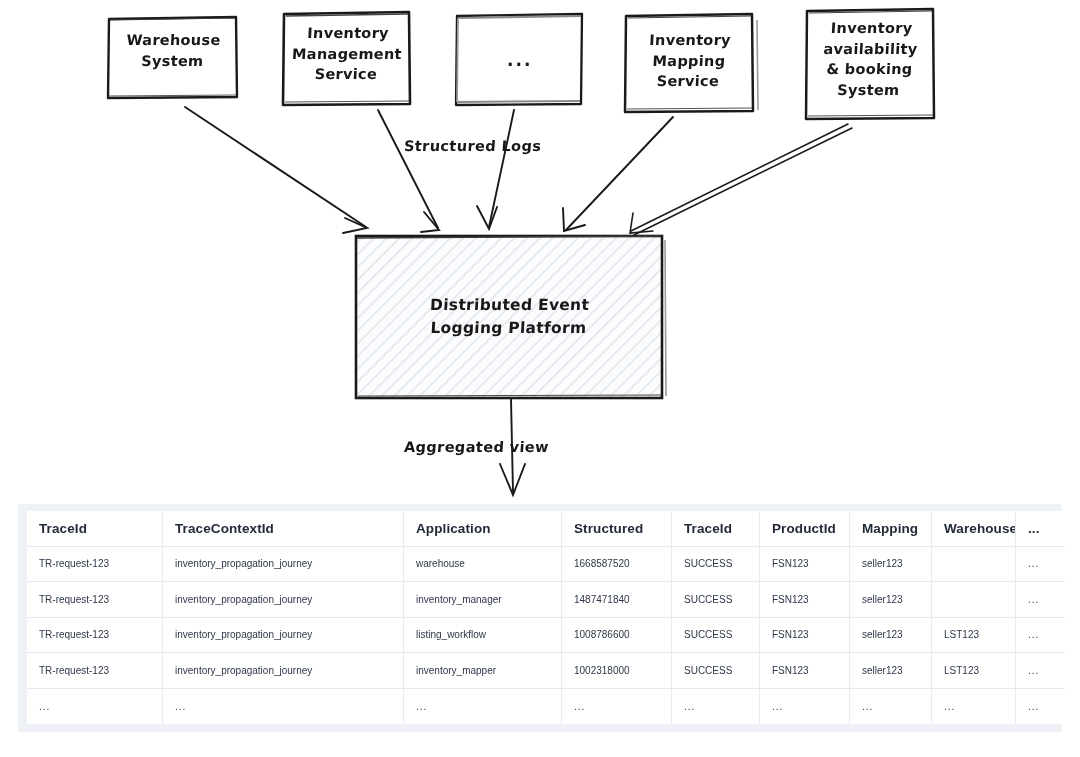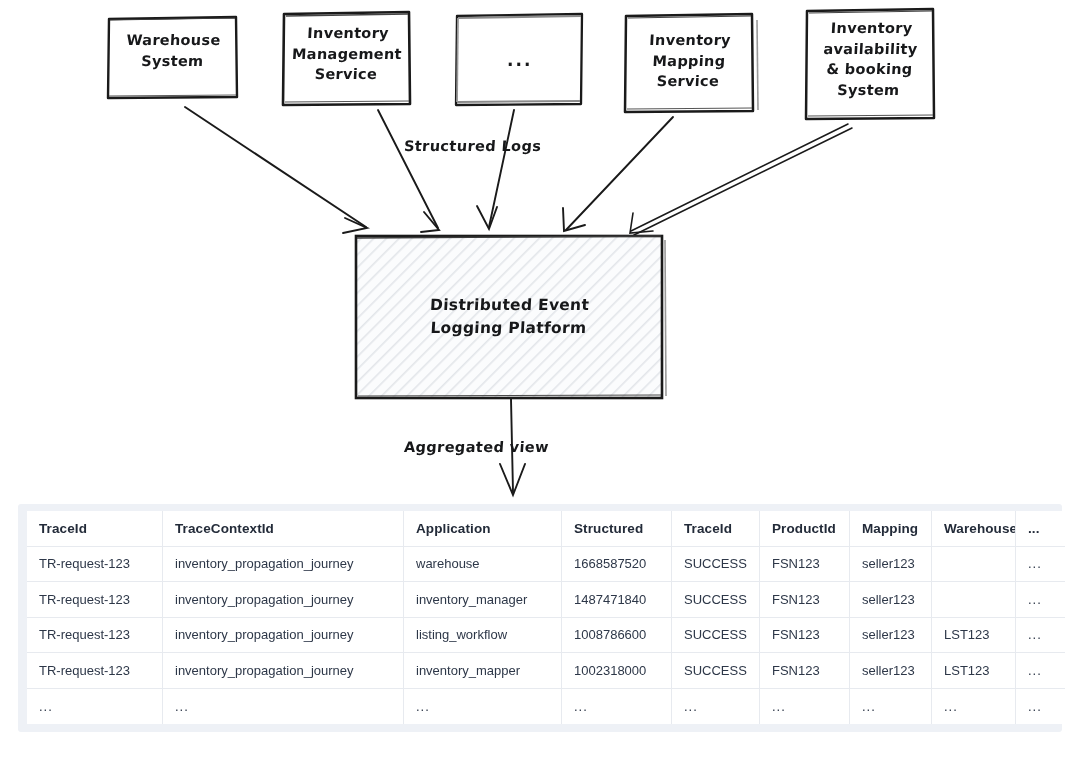--- a/index.html
+++ b/index.html
@@ -52,21 +52,21 @@
   }
   table.logtable th, table.logtable td{
     box-sizing:border-box;
     background:#ffffff;
     border-right:1px solid #e7eaef;
     border-bottom:1px solid #e7eaef;
     padding:0 12px;
     height:35.5px;
     text-align:left;
     vertical-align:middle;
-    font-size:13px;
+    font-size:10px;
     color:#2d3748;
     white-space:nowrap;
     overflow:hidden;
   }
   table.logtable th{
     font-weight:700;
     color:#232b39;
     letter-spacing:0.1px;
     font-size:13.5px;
   }

